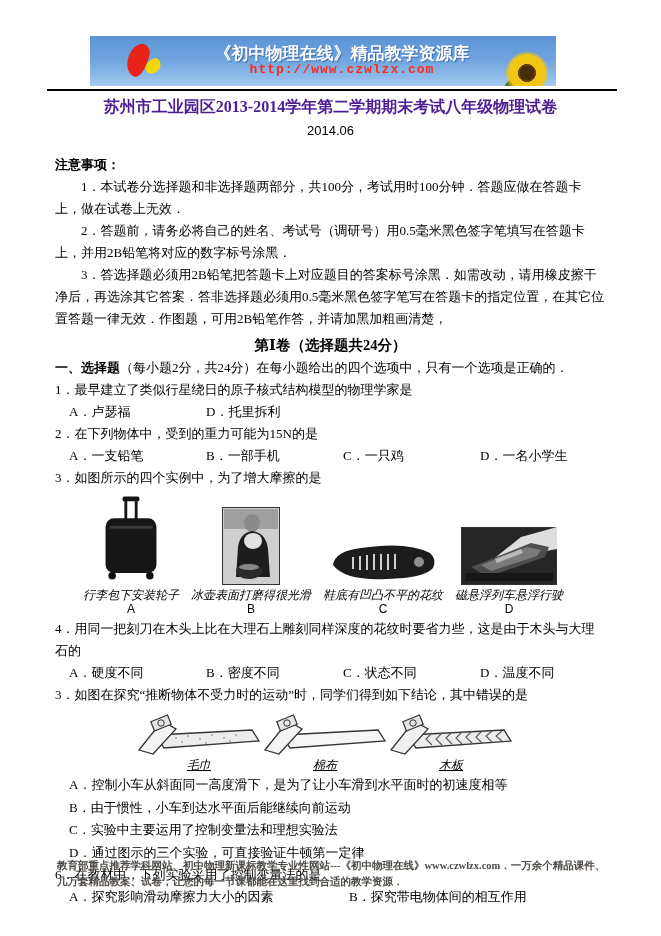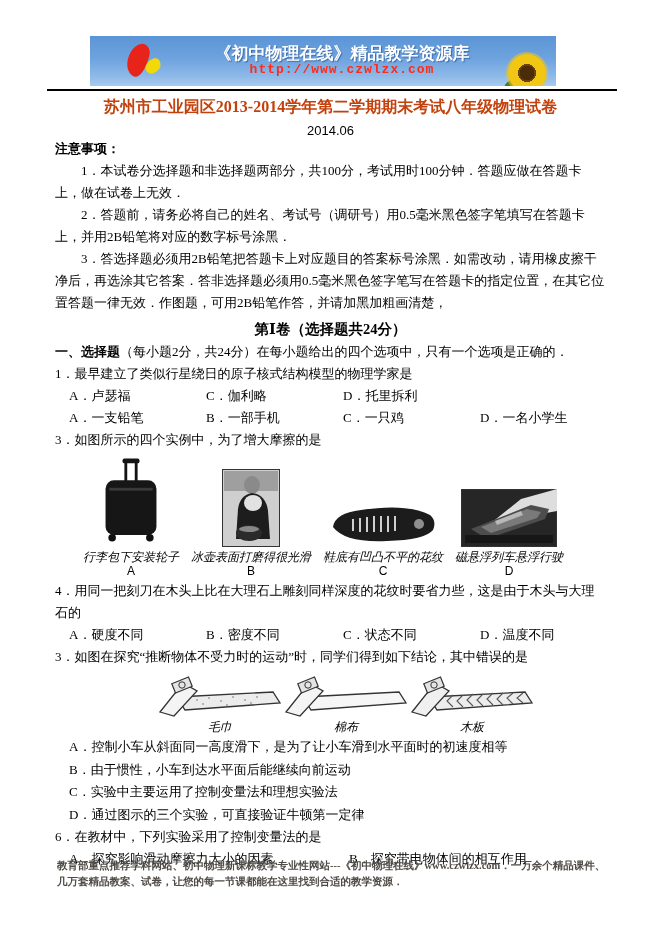--- a/index.html
+++ b/index.html
@@ -61,26 +61,26 @@
   .banner-rule {
     margin:3px 0 0 -8px;
     width:570px; height:0;
     border-top:2px solid #000000;
   }
   
   .doc-title {
     margin-top:6px;
     text-align:center;
     font-size:16px; font-weight:bold;
-    color:#c2410c;
+    color:#4c1d95;
     letter-spacing:0px;
   }
   .doc-date { text-align:center; font-size:13px; margin-top:5px; font-family:"Liberation Sans","DejaVu Sans",sans-serif; }
   
-  .notice { margin-top:0; font-size:13px; line-height:22px; }
+  .notice { margin-top:16px; font-size:13px; line-height:22px; }
   .notice-heading { font-weight:bold; }
   .notice p { text-indent:2em; }
   .sec1-title { text-align:center; font-weight:bold; font-size:14.5px; margin-top:3px; line-height:24px; }
   .subtitle { font-size:13px; line-height:22px; }
   .subtitle .b { font-weight:bold; }
   .q { font-size:13px; line-height:22px; }
   .opt-row { padding-left:14px; font-size:13px; line-height:22px; display:flex; }
   .opt-row span { display:inline-block; }
   .w4 span { width:137px; }
   .w4 span:last-child { width:auto; }
@@ -96,21 +96,21 @@
   .fig .art { display:flex; align-items:flex-end; justify-content:center; }
   .fig-caption {
     font-size:12px; font-style:italic; line-height:14px; margin-top:3px;
     font-family:"Liberation Serif","DejaVu Serif",serif;
   }
   .fig-letter { font-size:12px; line-height:14px; font-family:"Liberation Sans","DejaVu Sans",sans-serif; }
   
   .fig-row5 {
     margin:3px 0 2px 60px;
     width:420px;
-    display:flex; justify-content:flex-end; align-items:flex-end;
+    display:flex; justify-content:center; align-items:flex-end;text-decoration:underline;
   }
   .footer {
     position:absolute; left:57px; top:858px; width:556px;
     font-size:10.5px; font-weight:bold; color:#4e4a45; line-height:16px;
     font-family:"Liberation Serif","DejaVu Serif",serif;
   }
 </style>
 </head>
 <body>
 
@@ -143,24 +143,24 @@
   </div>
 
   <div class="sec1-title">第Ⅰ卷（选择题共24分）</div>
   <div class="subtitle">
     <span class="b">一、选择题</span><span>（每小题2分，共24分）在每小题给出的四个选项中，只有一个选项是正确的．</span>
   </div>
 
   <div class="q">1．最早建立了类似行星绕日的原子核式结构模型的物理学家是</div>
   <div class="opt-row w4">
     <span>A．卢瑟福</span>
-    <span>C．伽利略</span>
     <span>D．托里拆利</span>
   </div>
 
+  <div class="q">2．在下列物体中，受到的重力可能为15N的是</div>
   <div class="opt-row w4">
     <span>A．一支铅笔</span>
     <span>B．一部手机</span>
     <span>C．一只鸡</span>
     <span>D．一名小学生</span>
   </div>
 
   <div class="q">3．如图所示的四个实例中，为了增大摩擦的是</div>
   <div class="fig-row3">
 

